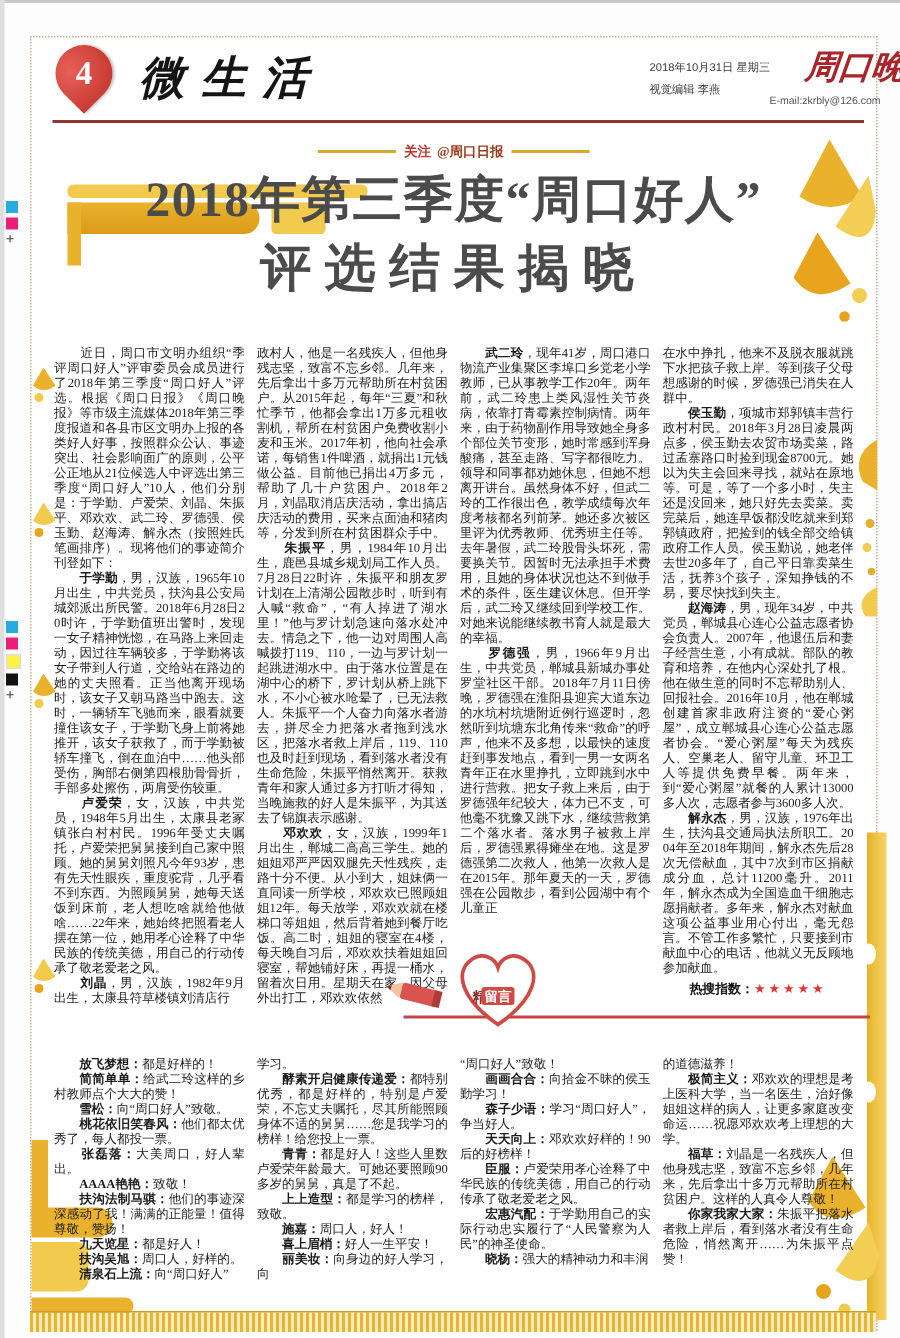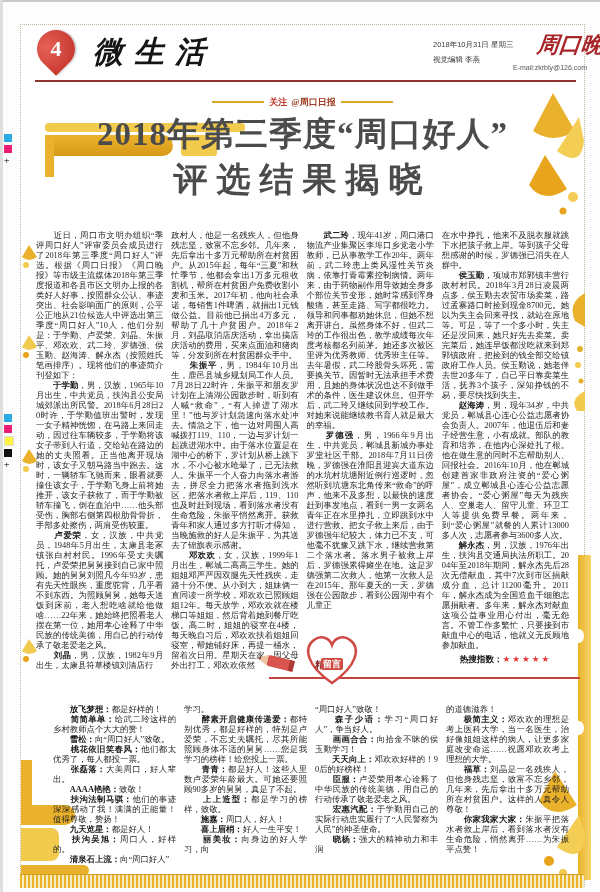--- a/index.html
+++ b/index.html
@@ -47,21 +47,21 @@
 
   
   .badge-line{position:absolute;left:248px;right:4px;top:652px;height:1.5px;background:#c24543;}
   .badge{position:absolute;left:234px;top:606px;width:110px;height:62px;}
   .badge svg{position:absolute;}
   .heart-txt1{position:absolute;left:60px;top:27px;font-size:10px;font-weight:bold;color:#8b2f2f;letter-spacing:1px;}
   .heart-txt2{position:absolute;left:66px;top:27px;font-size:9px;font-weight:bold;color:#fff;background:#d04a44;
               border-radius:2px;padding:0 2px;line-height:12px;}
 
   
-  .comments{position:absolute;left:32px;right:15px;top:680px;height:172px;display:flex;gap:8px;}
+  .comments{position:absolute;left:15px;right:15px;top:680px;height:172px;display:flex;gap:8px;}
 
   
   .g{position:absolute;}
   .cloud-a{left:24px;top:98px;width:200px;height:9px;background:#f2ca4e;border-radius:4px;}
   .cloud-b{left:24px;top:110px;width:128px;height:21px;background:linear-gradient(#eab22c,#d99a18);border-radius:0 11px 11px 0;}
   .cloud-c{left:160px;top:110px;width:36px;height:21px;background:#f2ca4e;border-radius:3px;}
   .cloud-d{left:24px;top:110px;width:9px;height:42px;background:#eab22c;}
   .blc-a{left:0px;top:735px;width:11px;height:62px;background:#eab22c;}
   .blc-b{left:0px;top:780px;width:54px;height:20px;background:#eab22c;border-radius:0 10px 10px 0;}
   .blc-c{left:0px;top:803px;width:38px;height:33px;background:#f2ca4e;border-radius:0 8px 8px 0;}
@@ -235,22 +235,22 @@
         <p>学习。</p>
         <p>　　<b>酵素开启健康传递爱：</b>都特别优秀，都是好样的，特别是卢爱荣，不忘丈夫嘱托，尽其所能照顾身体不适的舅舅……您是我学习的榜样！给您投上一票。</p>
         <p>　　<b>青青：</b>都是好人！这些人里数卢爱荣年龄最大。可她还要照顾90多岁的舅舅，真是了不起。</p>
         <p>　　<b>上上造型：</b>都是学习的榜样，致敬。</p>
         <p>　　<b>施嘉：</b>周口人，好人！</p>
         <p>　　<b>喜上眉梢：</b>好人一生平安！</p>
         <p>　　<b>丽美妆：</b>向身边的好人学习，向</p>
       </div>
     <div class="col">
         <p>“周口好人”致敬！</p>
+        <p>　　<b>画画合合：</b>向拾金不昧的侯玉勤学习！</p>
         <p>　　<b>森子少语：</b>学习“周口好人”，争当好人。</p>
-        <p>　　<b>画画合合：</b>向拾金不昧的侯玉勤学习！</p>
         <p>　　<b>天天向上：</b>邓欢欢好样的！90后的好榜样！</p>
         <p>　　<b>臣服：</b>卢爱荣用孝心诠释了中华民族的传统美德，用自己的行动传承了敬老爱老之风。</p>
         <p>　　<b>宏惠汽配：</b>于学勤用自己的实际行动忠实履行了“人民警察为人民”的神圣使命。</p>
         <p>　　<b>晓杨：</b>强大的精神动力和丰润</p>
       </div>
     <div class="col">
         <p>的道德滋养！</p>
         <p>　　<b>极简主义：</b>邓欢欢的理想是考上医科大学，当一名医生，治好像姐姐这样的病人，让更多家庭改变命运……祝愿邓欢欢考上理想的大学。</p>
         <p>　　<b>福草：</b>刘晶是一名残疾人，但他身残志坚，致富不忘乡邻，几年来，先后拿出十多万元帮助所在村贫困户。这样的人真令人尊敬！</p>
         <p>　　<b>你家我家大家：</b>朱振平把落水者救上岸后，看到落水者没有生命危险，悄然离开……为朱振平点赞！</p>

